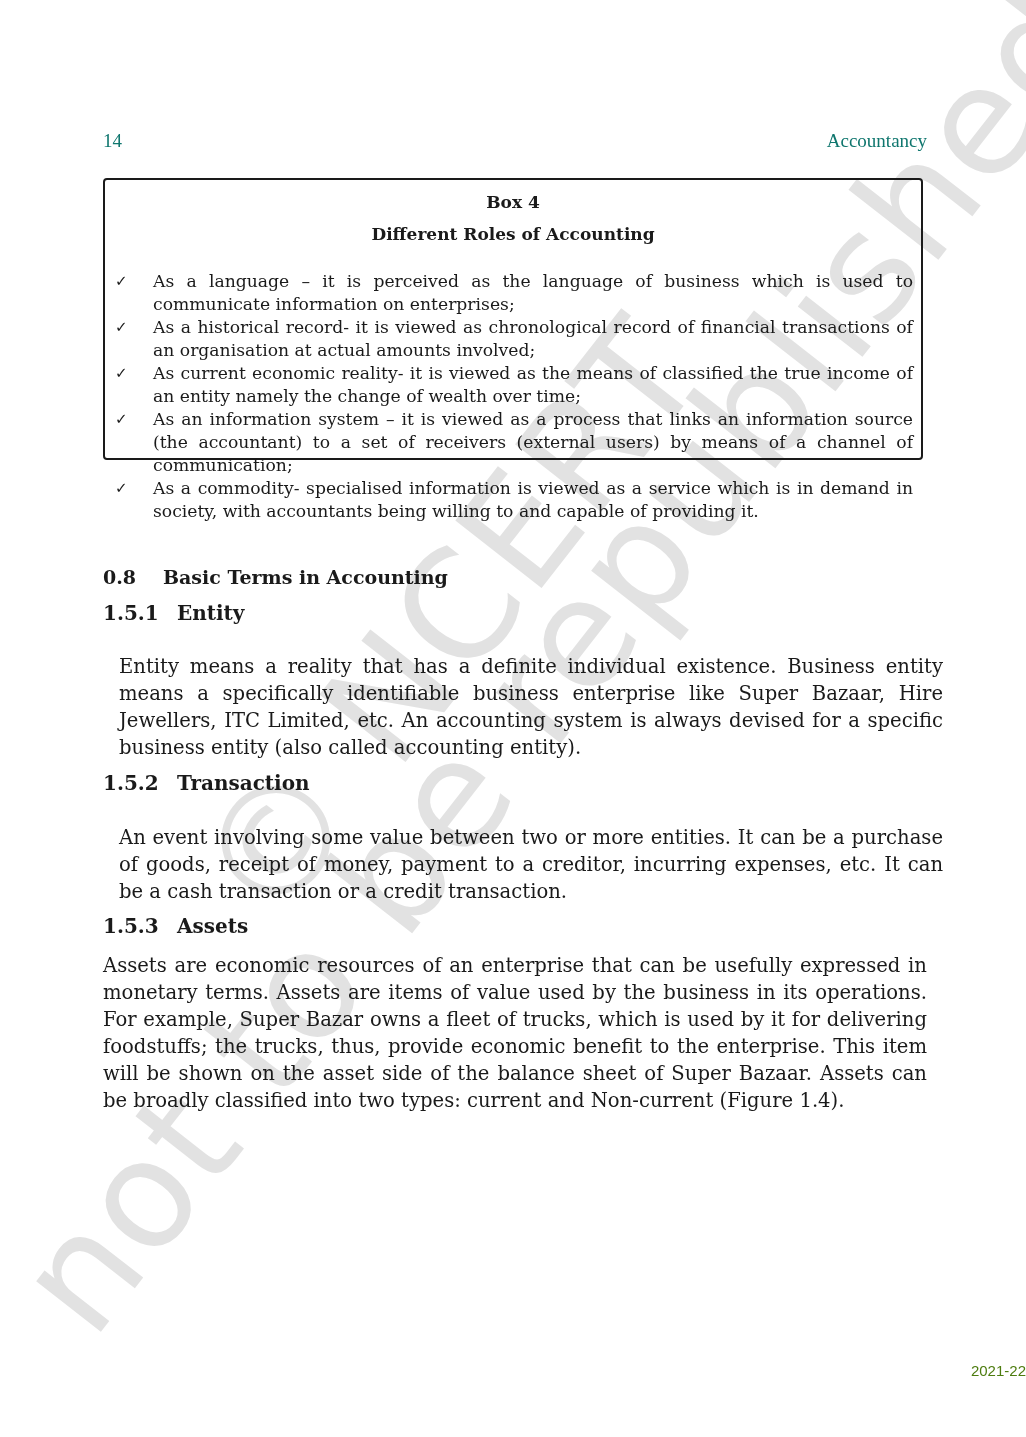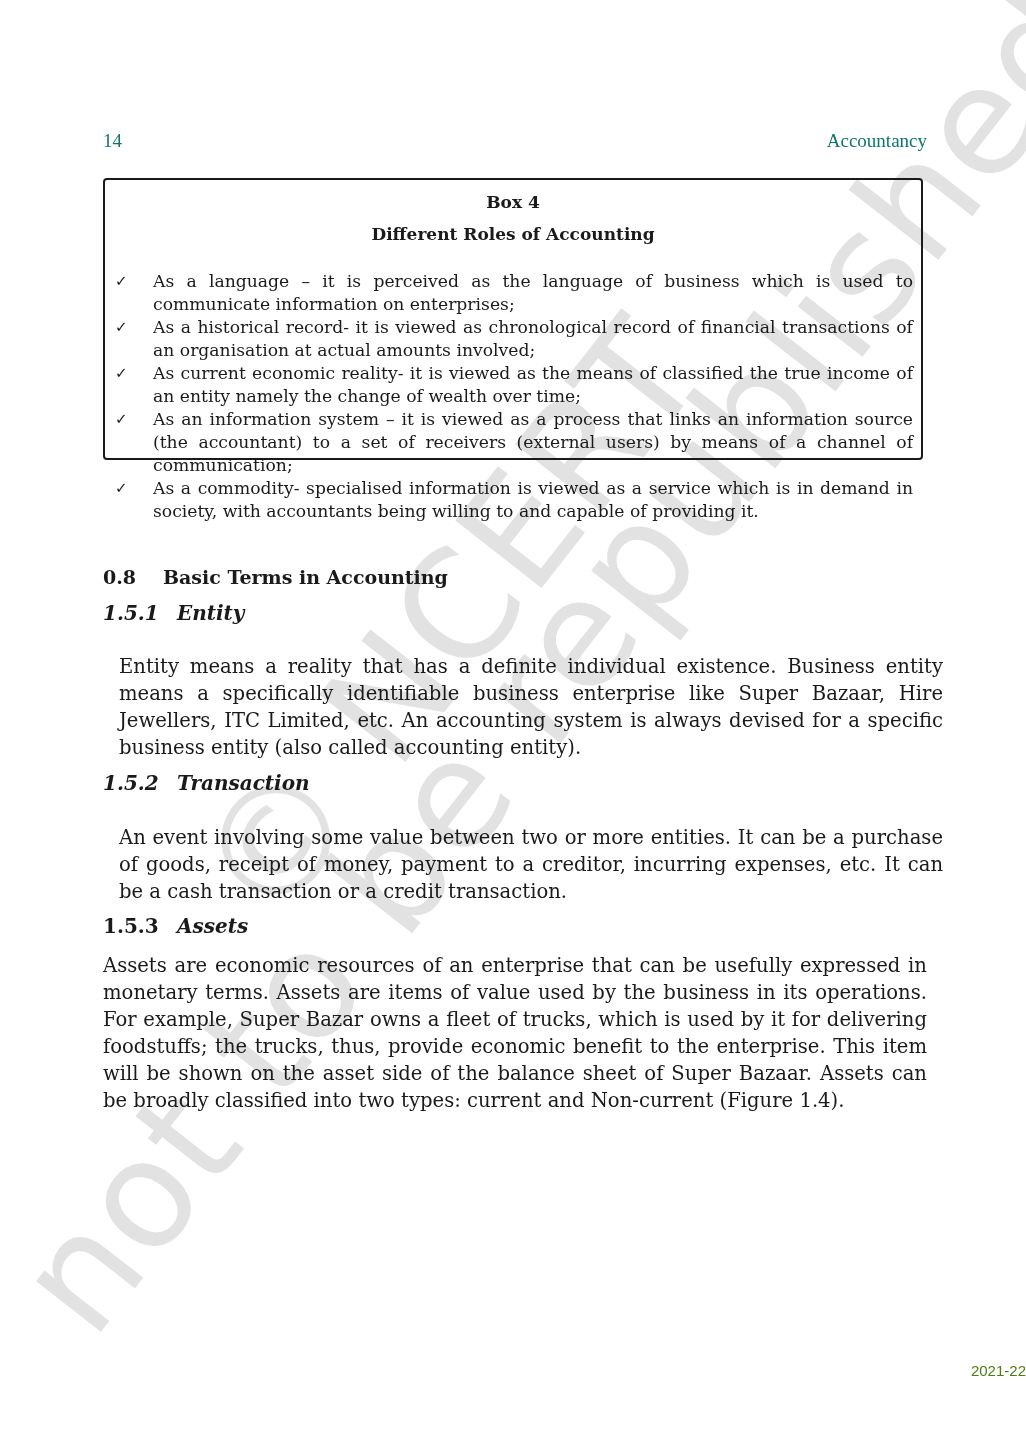--- a/index.html
+++ b/index.html
@@ -19,21 +19,21 @@
   .box-subtitle { position:absolute; top:44px; left:0; width:100%; text-align:center; font-weight:bold; font-size:17px; }
   .box-list { position:absolute; top:90px; left:8px; right:8px; margin:0; padding:0; list-style:none; }
   .box-list li { display:flex; font-size:17.2px; line-height:23px; }
   .check { width:38px; flex:0 0 38px; font-family:"DejaVu Sans", sans-serif; font-size:15px; padding-left:2px; }
   .item-text { flex:1; text-align:justify; }
 
   .h-section { position:absolute; left:103px; top:566px; font-weight:bold; font-size:19px; }
   .h-section .num { display:inline-block; width:60px; }
   .h-sub { position:absolute; left:103px; font-weight:bold; font-size:20px; }
   .h-sub .num { display:inline-block; width:74px; }
-  .italic { font-style:italic; }
+  .italic { }
 
   .para { position:absolute; left:103px; width:824px; font-size:19.6px; line-height:27px; text-align:justify; }
 
   .footer { position:absolute; top:1362px; left:0; width:1026px; text-align:right; font-family:"Liberation Sans", sans-serif; font-size:15px; color:#4d7c0f; }
 </style>
 </head>
 <body>
 
 <div class="watermark">
   <div class="wm-line wm-1">© NCERT</div>

